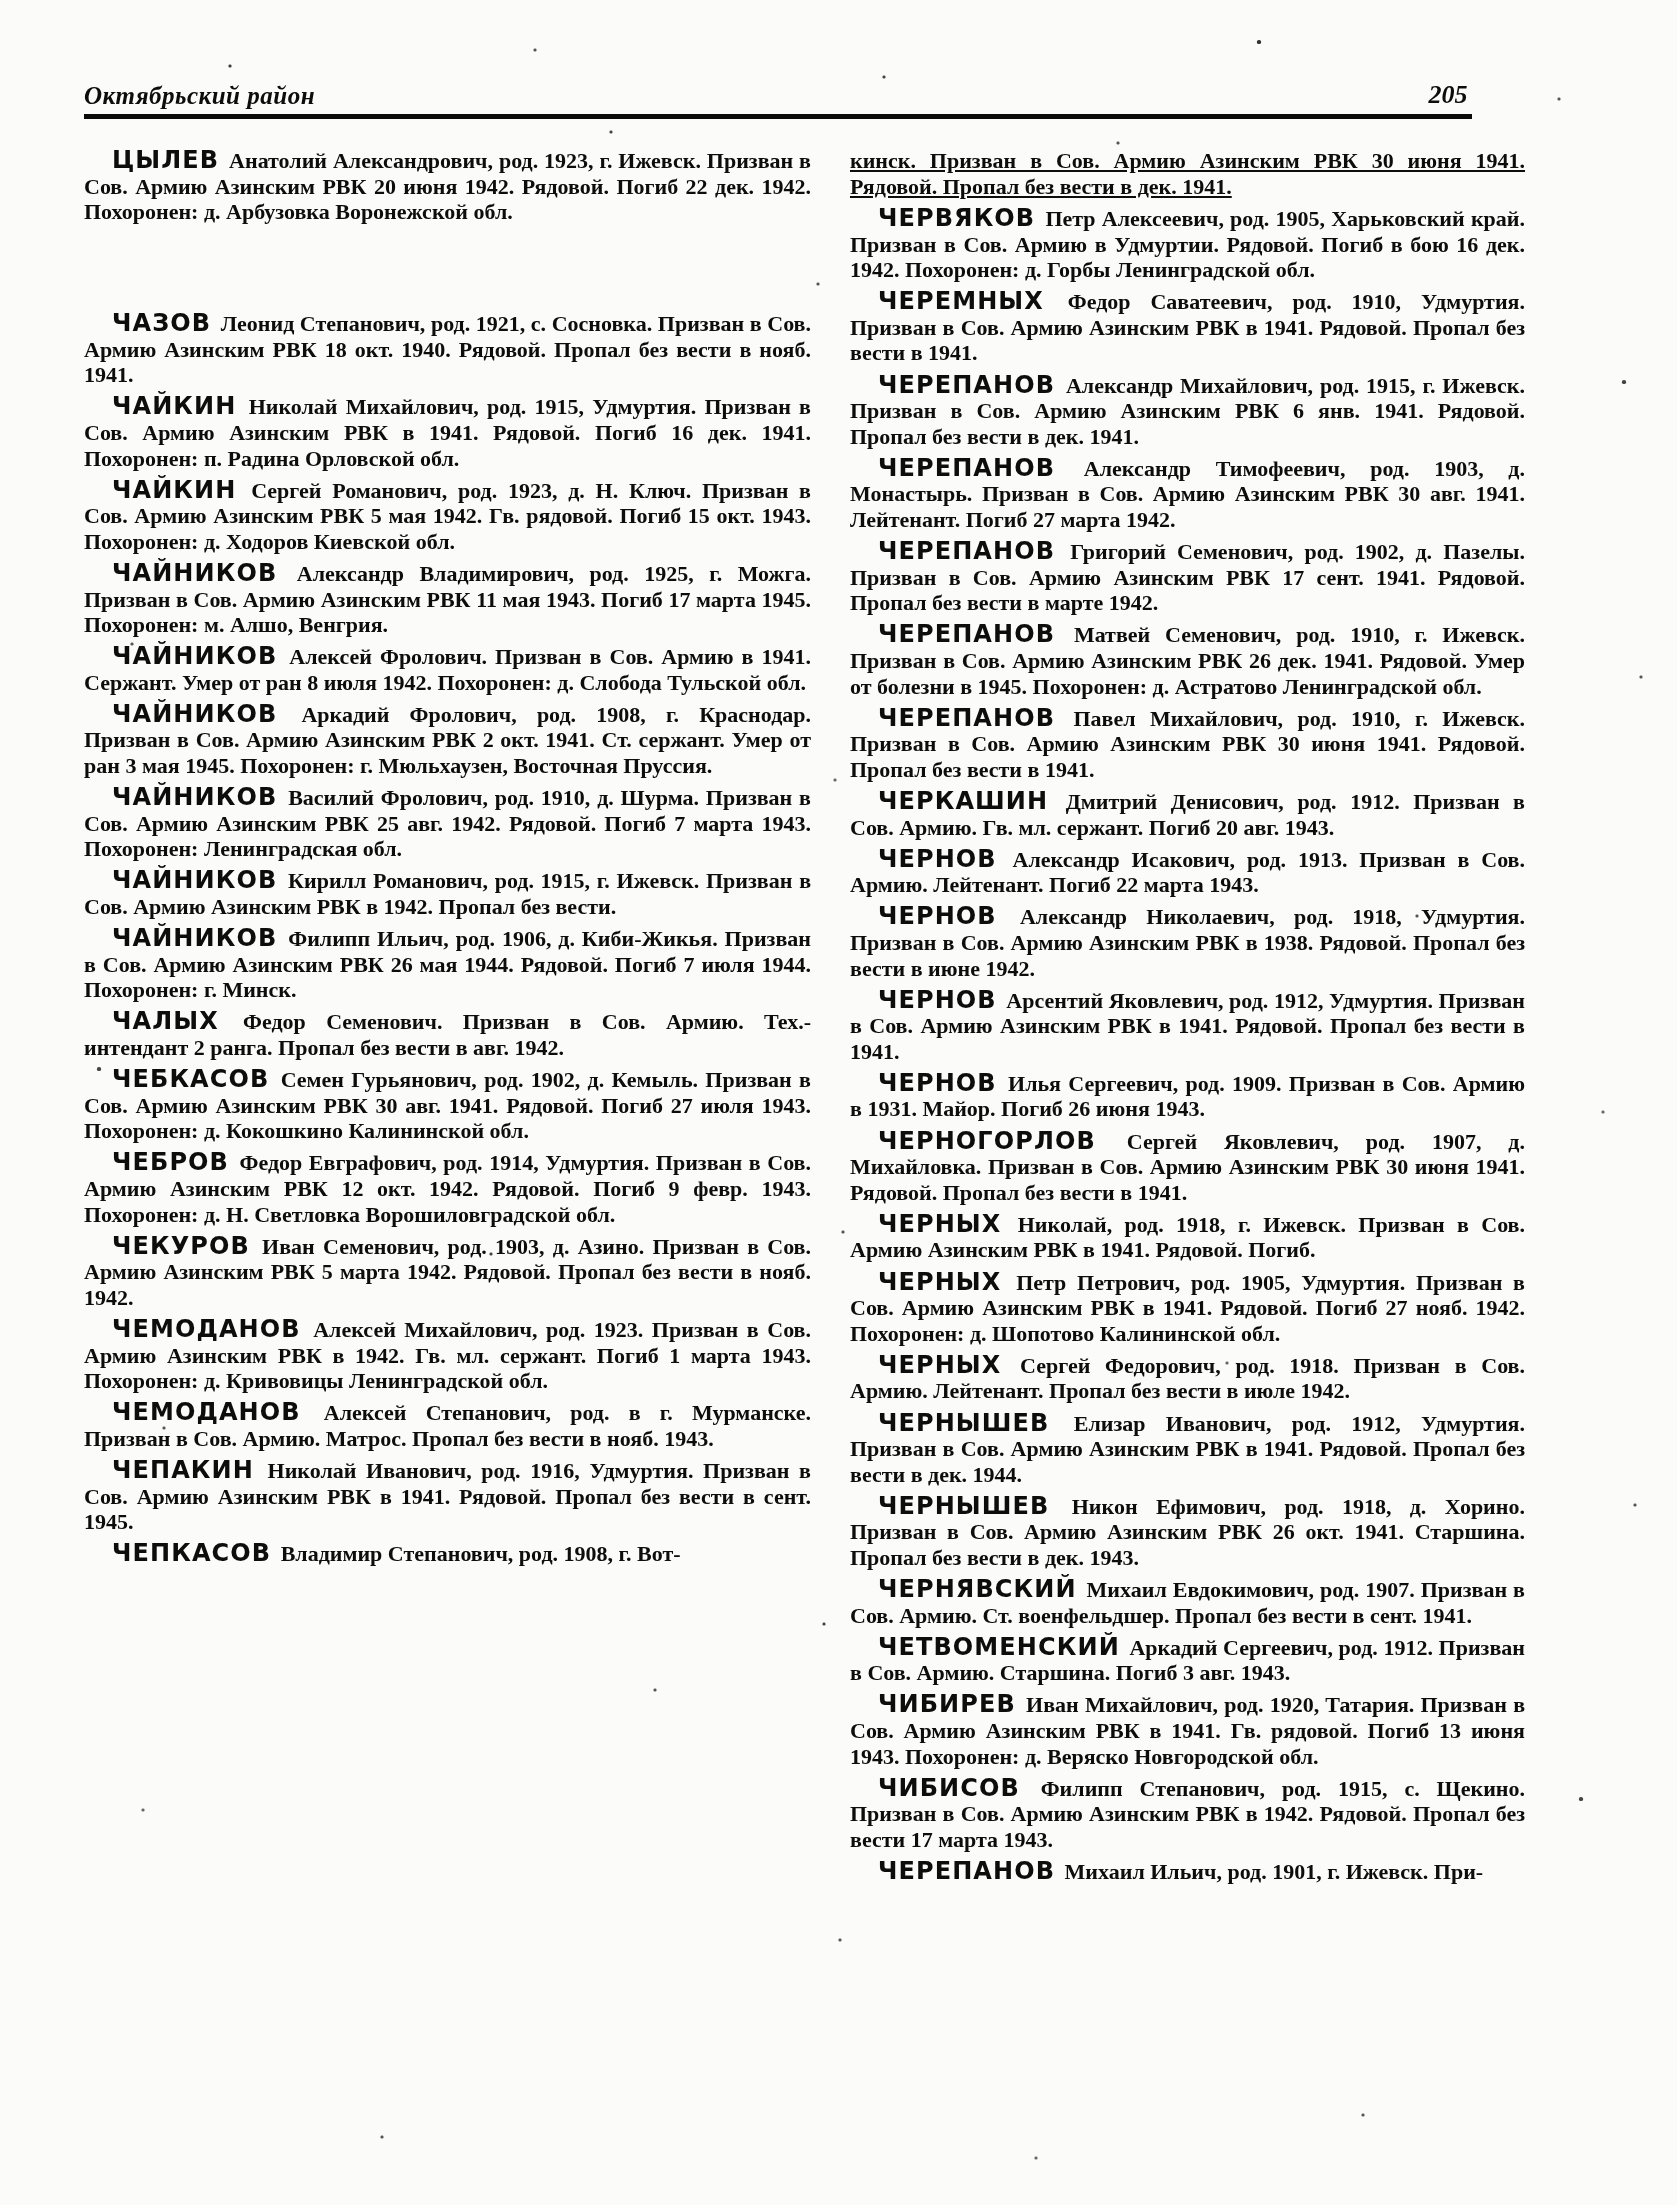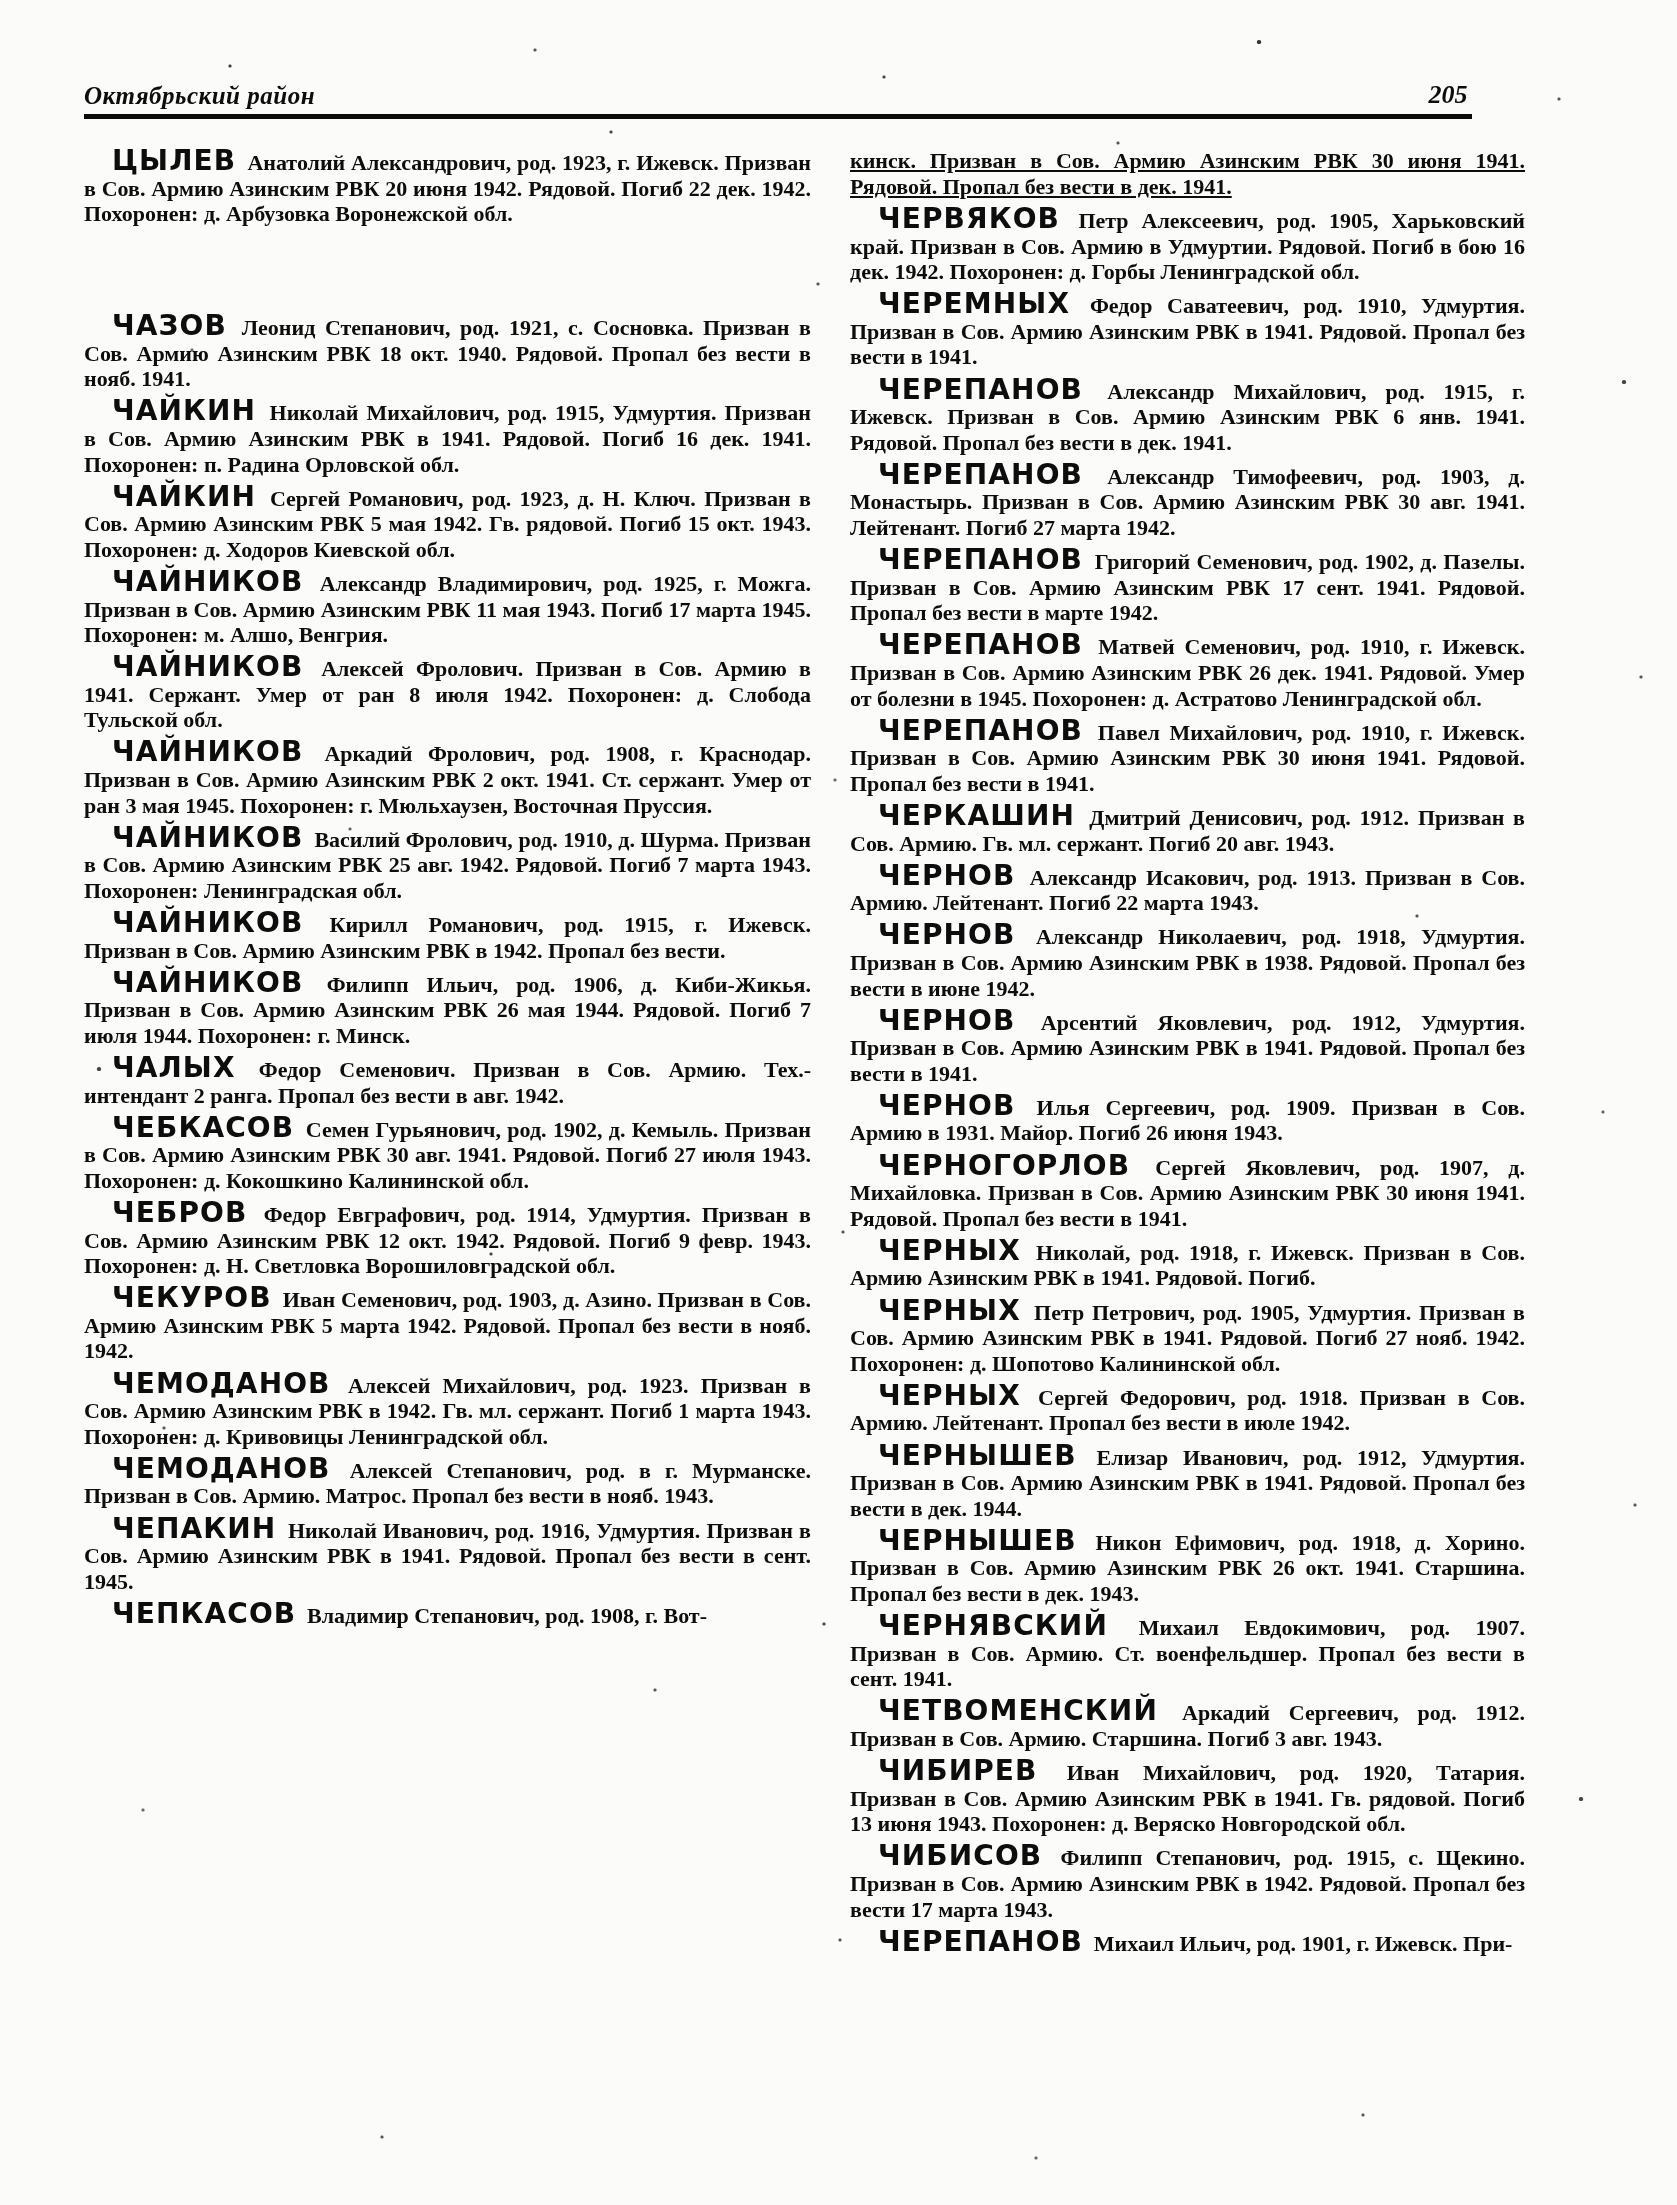--- a/index.html
+++ b/index.html
@@ -26,21 +26,21 @@
     font-weight:bold;
   }
   .col.left  { width:727px; }
   .col.right { width:675px; }
   .entry { margin:6.5px 0 0 0; text-indent:28px; }
   .col .entry:first-child { margin-top:0; }
   .entry.continuation { text-indent:0;text-decoration:underline; }
   .entry.section-start { margin-top:86px; }
   .surname {
     font-family:"DejaVu Sans", sans-serif;
-    font-size:28px; letter-spacing:1.1px;
+    font-size:24px; letter-spacing:1.1px;
   }
   
   .noise {
     position:absolute; left:0; top:0; width:1.6px; height:1.6px; border-radius:50%;
     background:transparent; pointer-events:none;
     box-shadow:
       229px 65px 0 0.5px #3a3a3a, 534px 49px 0 0.5px #555, 883px 76px 0 0.5px #444,
       1258px 41px 0 1.1px #333, 1558px 98px 0 0.5px #555, 191px 349px 0 0.5px #666,
       817px 283px 0 0.5px #555, 1623px 381px 0 1.1px #444, 131px 643px 0 0.5px #555,
       834px 779px 0 0.5px #666, 1640px 676px 0 0.5px #555, 98px 1068px 0 1.1px #444,

